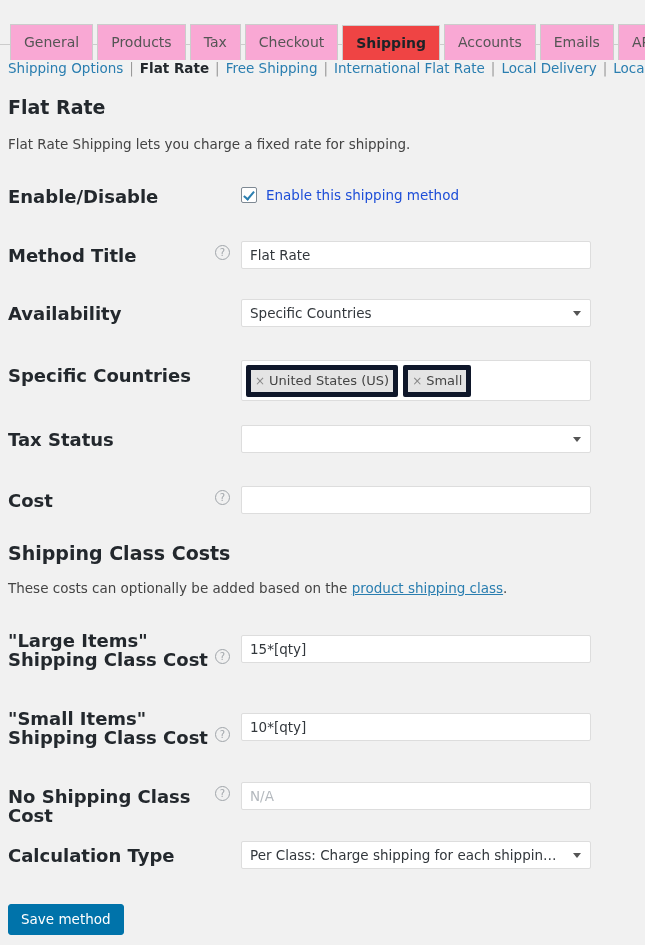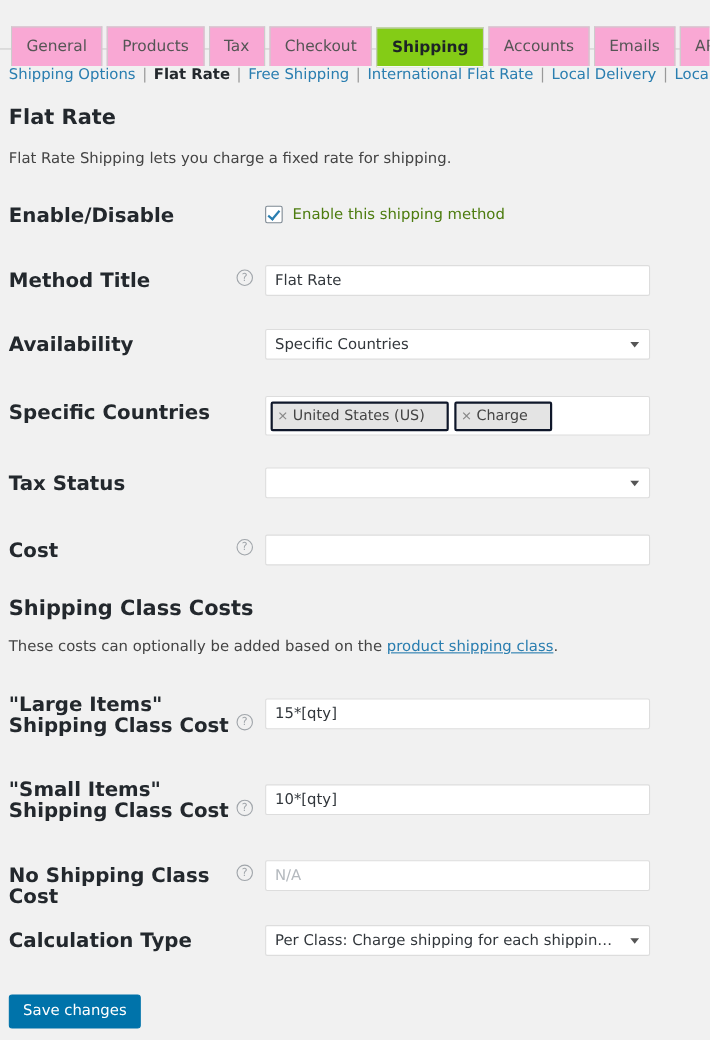--- a/index.html
+++ b/index.html
@@ -44,21 +44,21 @@
     font-family: "DejaVu Sans", "Liberation Sans", sans-serif;
     font-weight: normal;
     color: #555;
     background: #f9a8d4;
     border: 1px solid #ccc;
     border-bottom: none;
     text-decoration: none;
     cursor: pointer;
   }
   .nav-tab-active {
-    background: #84cc16;
+    background: #ef4444;
     color: #1d2327;
     font-weight: bold;
     border-bottom: 1px solid #f6f6f6;
     margin-bottom: -1px;
     padding-bottom: 1px;
     margin-top: 16px;
   }
 
   
   .subsubsub {
@@ -218,23 +218,23 @@
     border-radius: 2px;
     padding: 4px 4px 3px 4px;
     font-size: 0;
     white-space: nowrap;
     cursor: text;
   }
   .token {
     display: inline-block;
     vertical-align: top;
     background: #e4e4e4;
-    border: 2px solid #0f172a;
+    border: 5px solid #0f172a;
     border-radius: 2px;
-    padding: 2px 20px 2px 4px;
+    padding: 2px 4px 2px 4px;
     margin-right: 5px;
     font-size: 13px;
     line-height: 18px;
     color: #444;
     font-family: "DejaVu Sans", "Liberation Sans", sans-serif;
     white-space: nowrap;
     text-align: right;
   }
   .token .tok-x {
     color: #888;
@@ -272,21 +272,21 @@
     height: 9px;
     border: solid #2a7eb0;
     border-width: 0 2.5px 2.5px 0;
     transform: rotate(40deg);
   }
   .cb-label {
     display: inline-block;
     vertical-align: middle;
     margin-left: 9px;
     font-size: 13.5px;
-    color: #4d7c0f;
+    color: #1d4ed8;
     font-family: "DejaVu Sans", "Liberation Sans", sans-serif;
     cursor: pointer;
   }
 
   
   .button-primary {
     position: absolute;
     left: 8px;
     top: 904px;
     box-sizing: border-box;
@@ -338,21 +338,21 @@
       <span class="sel-text">Specific Countries</span>
       <span class="sel-arrow"></span>
     </div>
   </div>
 </div>
 
 <div class="form-row" style="top:360px;">
   <div class="row-label" style="top:6px;">Specific Countries</div>
   <div class="field-area">
     <div class="token-field">
-      <span class="token"><span class="tok-x">×</span><span>United States (US)</span></span><span class="token"><span class="tok-x">×</span><span>Charge</span></span>
+      <span class="token"><span class="tok-x">×</span><span>United States (US)</span></span><span class="token"><span class="tok-x">×</span><span>Small</span></span>
     </div>
   </div>
 </div>
 
 <div class="form-row" style="top:425px;">
   <div class="row-label" style="top:5px;">Tax Status</div>
   <div class="field-area">
     <div class="select-box">
       <span class="sel-arrow"></span>
     </div>
@@ -397,13 +397,13 @@
 <div class="form-row" style="top:841px;">
   <div class="row-label" style="top:5px;">Calculation Type</div>
   <div class="field-area">
     <div class="select-box">
       <span class="sel-text">Per Class: Charge shipping for each shipping cl...</span>
       <span class="sel-arrow"></span>
     </div>
   </div>
 </div>
 
-<button class="button-primary">Save changes</button>
+<button class="button-primary">Save method</button>
 
 </body></html>

